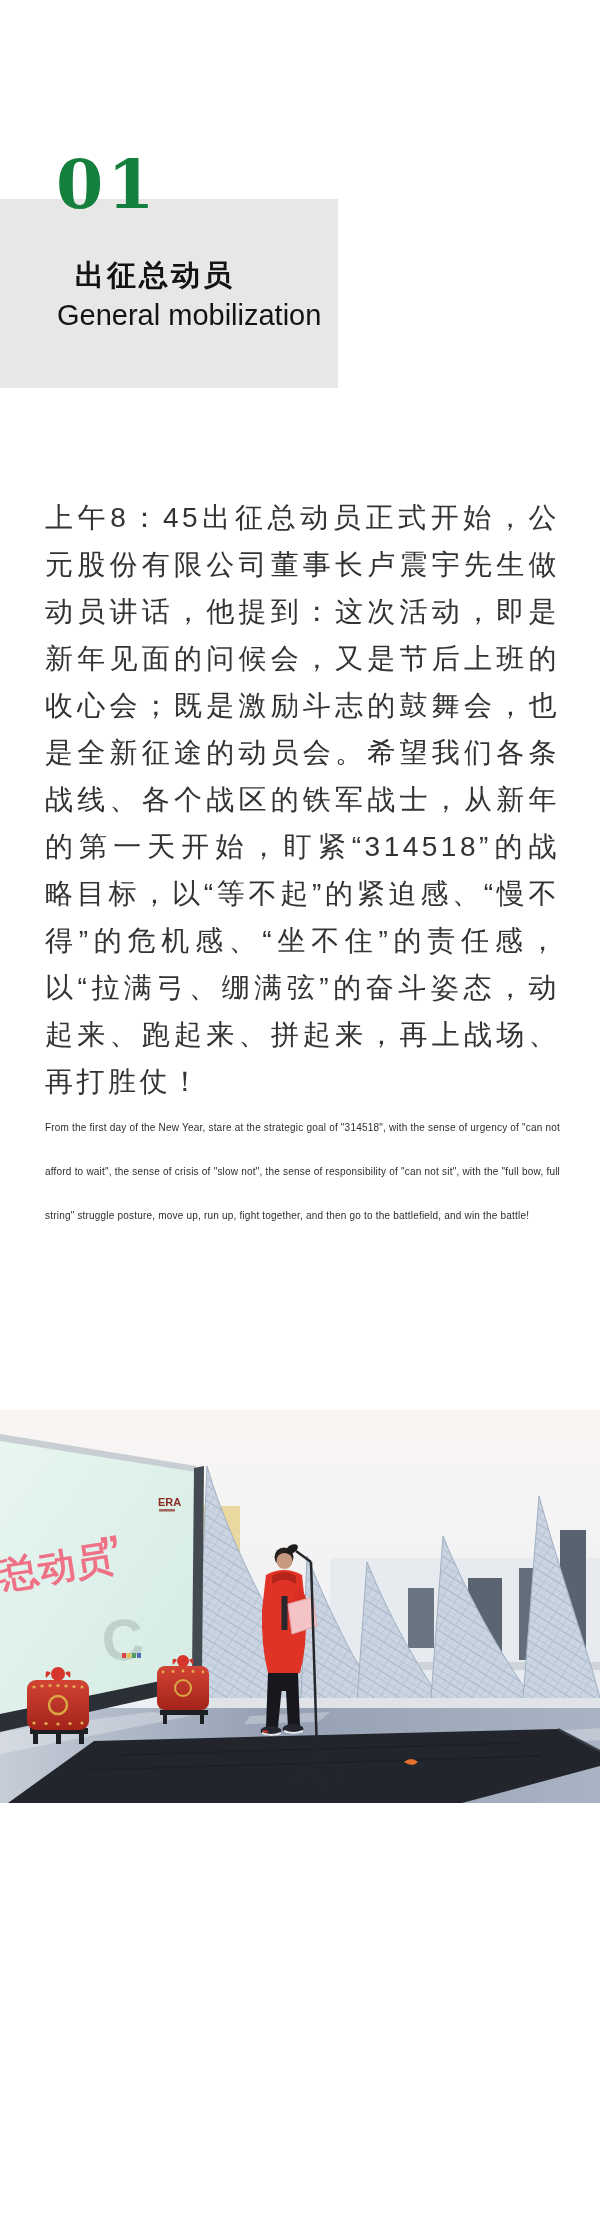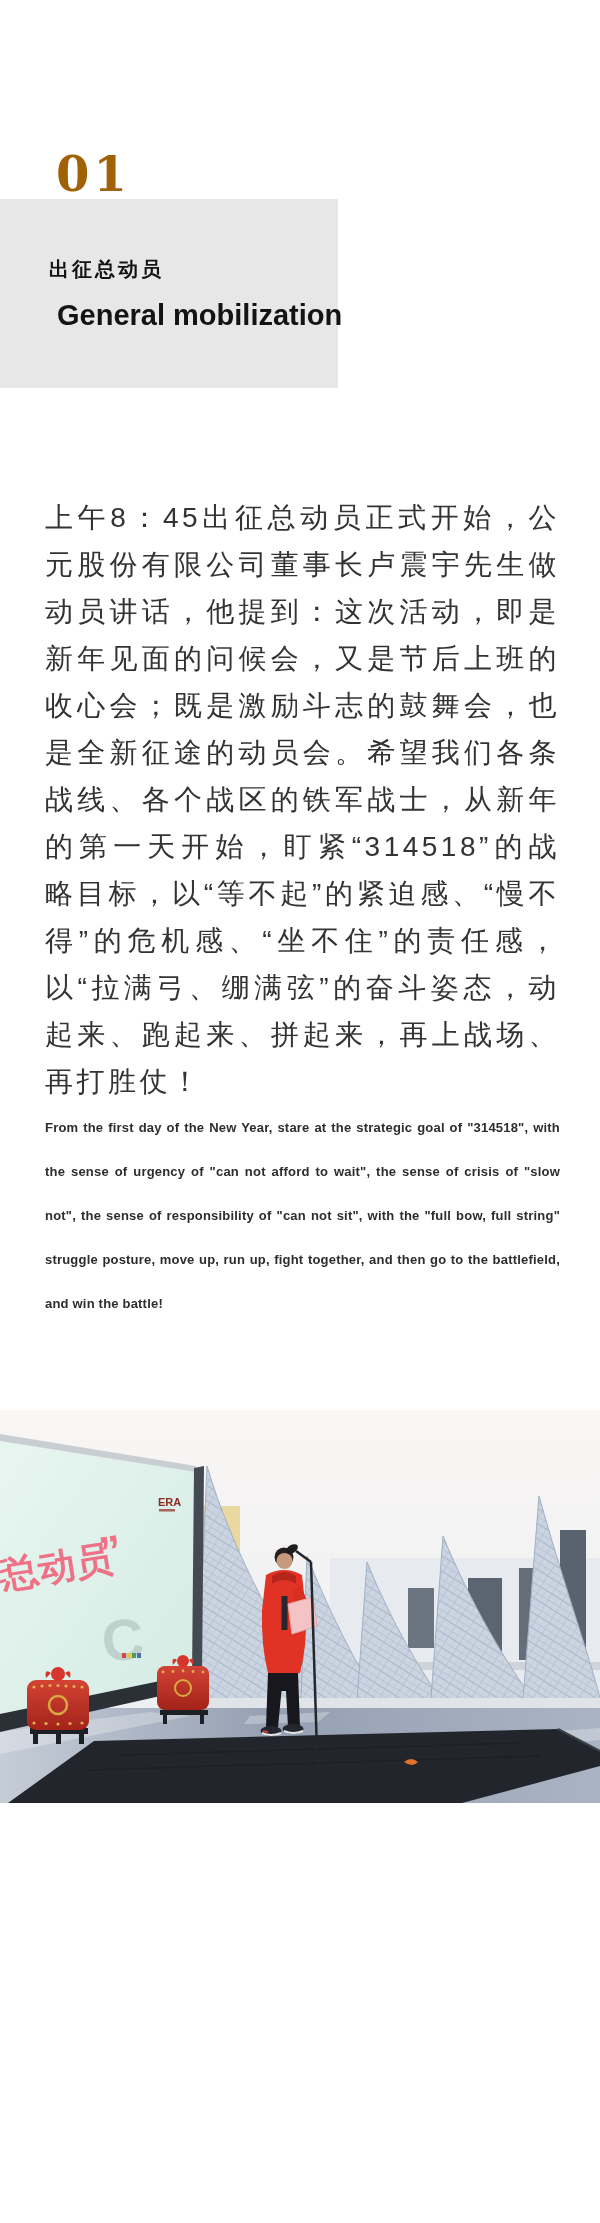--- a/index.html
+++ b/index.html
@@ -15,63 +15,62 @@
     position:absolute;
     left:0; top:199px;
     width:338px; height:189px;
     background:#e7e7e7;
   }
   .num{
     position:absolute;
     left:56px; top:150px;
     font-family:"DejaVu Serif","Liberation Serif",serif;
     font-weight:700;
-    font-size:48px;
+    font-size:68px;
     line-height:1;
     letter-spacing:4px;
-    color:#a16207;
+    color:#15803d;
   }
   .title-zh{
     position:absolute;
-    left:49px; top:256px;
-    margin:0;
-    font-size:20px;
+    left:75px; top:256px;
+    margin:0;
+    font-size:29px;
     font-weight:700;
     letter-spacing:3px;
     color:#131313;
   }
   .title-en{
     position:absolute;
     left:57px; top:299px;
     margin:0;
     font-size:29px;
-    font-weight:700;
+    font-weight:400;
     letter-spacing:0px;
     color:#131313;
     white-space:nowrap;
   }
   .para{
     position:absolute;
     left:45px;
     width:515px;
     margin:0;
     text-align:justify;
     color:#333333;
   }
   .para.zh{
     font-size:28px;
     line-height:47px;
     letter-spacing:3.5px;
   }
   .para.en{
-    font-size:13px;
+    font-size:10px;
     line-height:44px;
     letter-spacing:0.2px;
     color:#2d2d2d;
-    font-weight:bold;
   }
   .p-zh-main{ top:494px; }
   .p-en-main{ top:1106px; }
   .p-zh-bottom{ top:1925px; }
   .photo{
     position:absolute;
     left:0; top:1410px;
     width:600px; height:393px;
     margin:0;
   }

